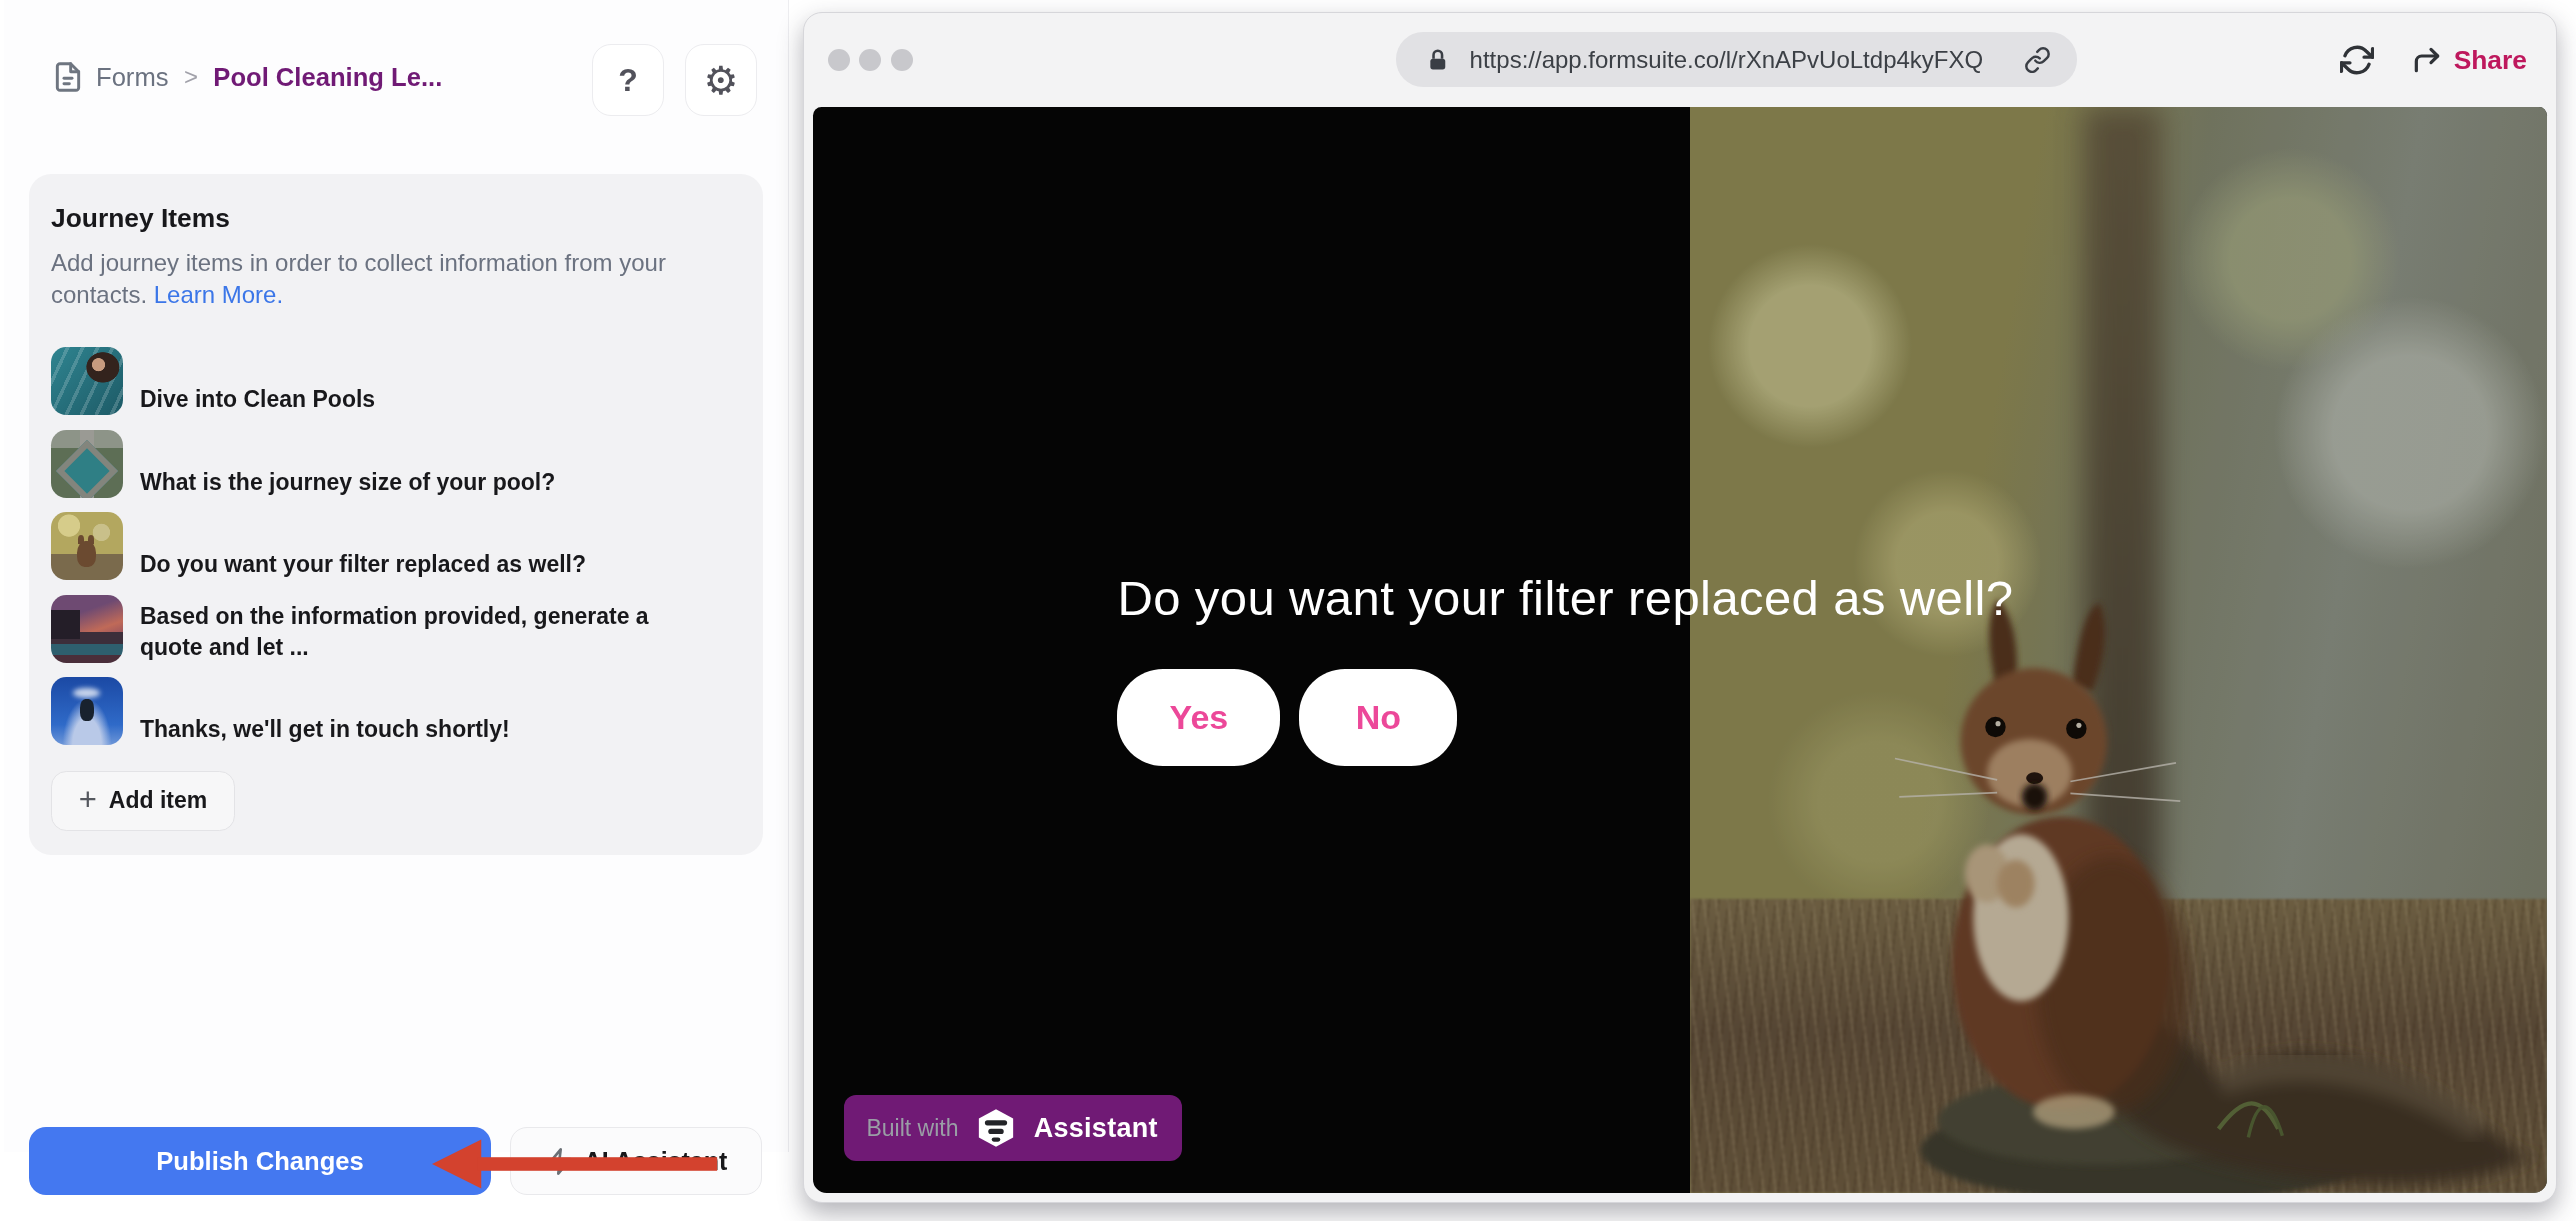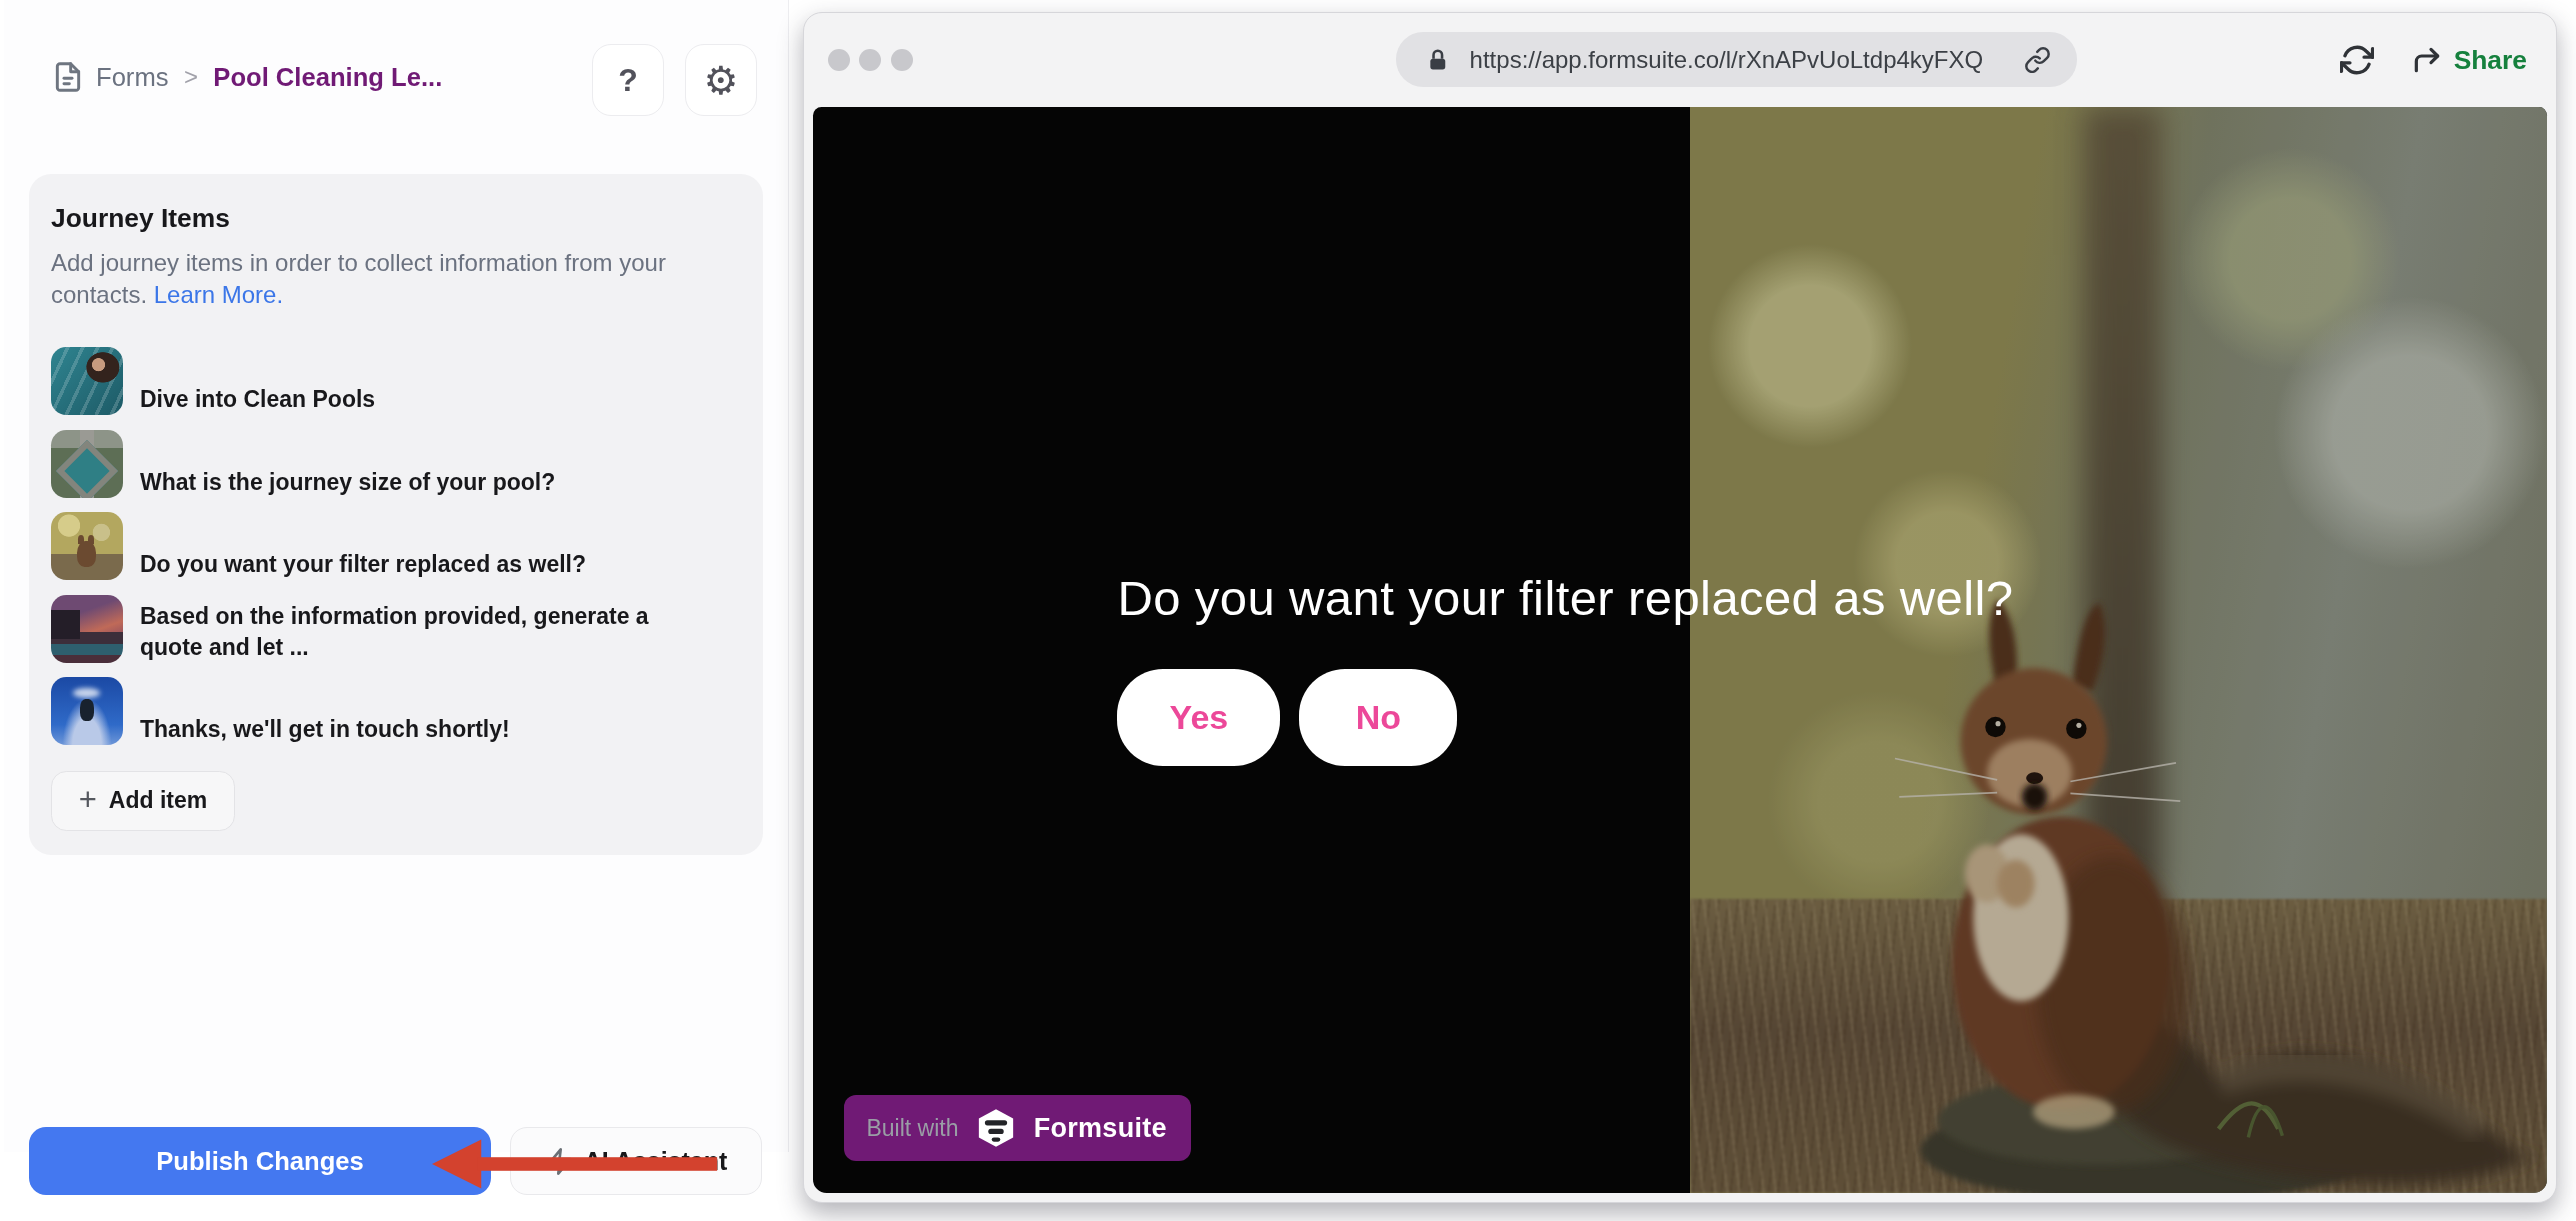--- a/index.html
+++ b/index.html
@@ -85,21 +85,21 @@
   .chrome { position:relative; height:94px; }
   .dots { position:absolute; left:24px; top:36px; display:flex; gap:9.4px; }
   .dot { width:22px; height:22px; border-radius:50%; background:#c8c8cc; }
 
   .url-pill { position:absolute; left:592px; top:19px; width:681px; height:55px; border-radius:27px;
               background:#e1e1e4; display:flex; align-items:center; padding:0 25.6px 0 29px; gap:19px; }
   .url-text { font-size:24px; color:#3c4046; font-weight:500; flex:1; white-space:nowrap; }
 
   .chrome-right { position:absolute; right:29px; top:0; height:94px; display:flex; align-items:center; gap:37px; }
   .share-btn { display:flex; align-items:center; gap:10.2px; cursor:pointer; }
-  .share-lbl { font-size:26.4px; font-weight:600; color:#15803d; }
+  .share-lbl { font-size:26.4px; font-weight:600; color:#be185d; }
 
   .content { position:absolute; left:9.4px; right:9.4px; top:94px; bottom:9.4px;
              background:#050505; border-radius:8.5px 8.5px 13.6px 13.6px; overflow:hidden; }
 
   .photo { position:absolute; left:877px; top:0; right:0; bottom:0; overflow:hidden;
            background:
              radial-gradient(circle at 14% 22%, rgba(223,219,160,.8) 0 60px, rgba(0,0,0,0) 102px),
              radial-gradient(circle at 30% 42%, rgba(213,206,140,.7) 0 51px, rgba(0,0,0,0) 94px),
              radial-gradient(circle at 22% 64%, rgba(200,196,130,.5) 0 60px, rgba(0,0,0,0) 111px),
              radial-gradient(circle at 84% 30%, rgba(205,210,198,.8) 0 77px, rgba(0,0,0,0) 136px),
@@ -307,17 +307,17 @@
     </div>
 
     <div class="badge">
       <span class="badge-prefix">Built with</span>
       <svg width="48" height="48" viewBox="0 0 56 56">
         <path d="M17 8 h22 l11 20 -11 20 h-22 l-11 -20 z" fill="#ffffff" transform="rotate(90 28 28)"></path>
         <rect x="15" y="19" width="26" height="6" rx="3" fill="#232428"></rect>
         <rect x="19" y="29" width="18" height="6" rx="3" fill="#232428"></rect>
         <rect x="23" y="39" width="10" height="5" rx="2.5" fill="#232428"></rect>
       </svg>
-      <span class="badge-brand">Formsuite</span>
+      <span class="badge-brand">Assistant</span>
     </div>
   </div>
 </div>
 
 
 </body></html>

